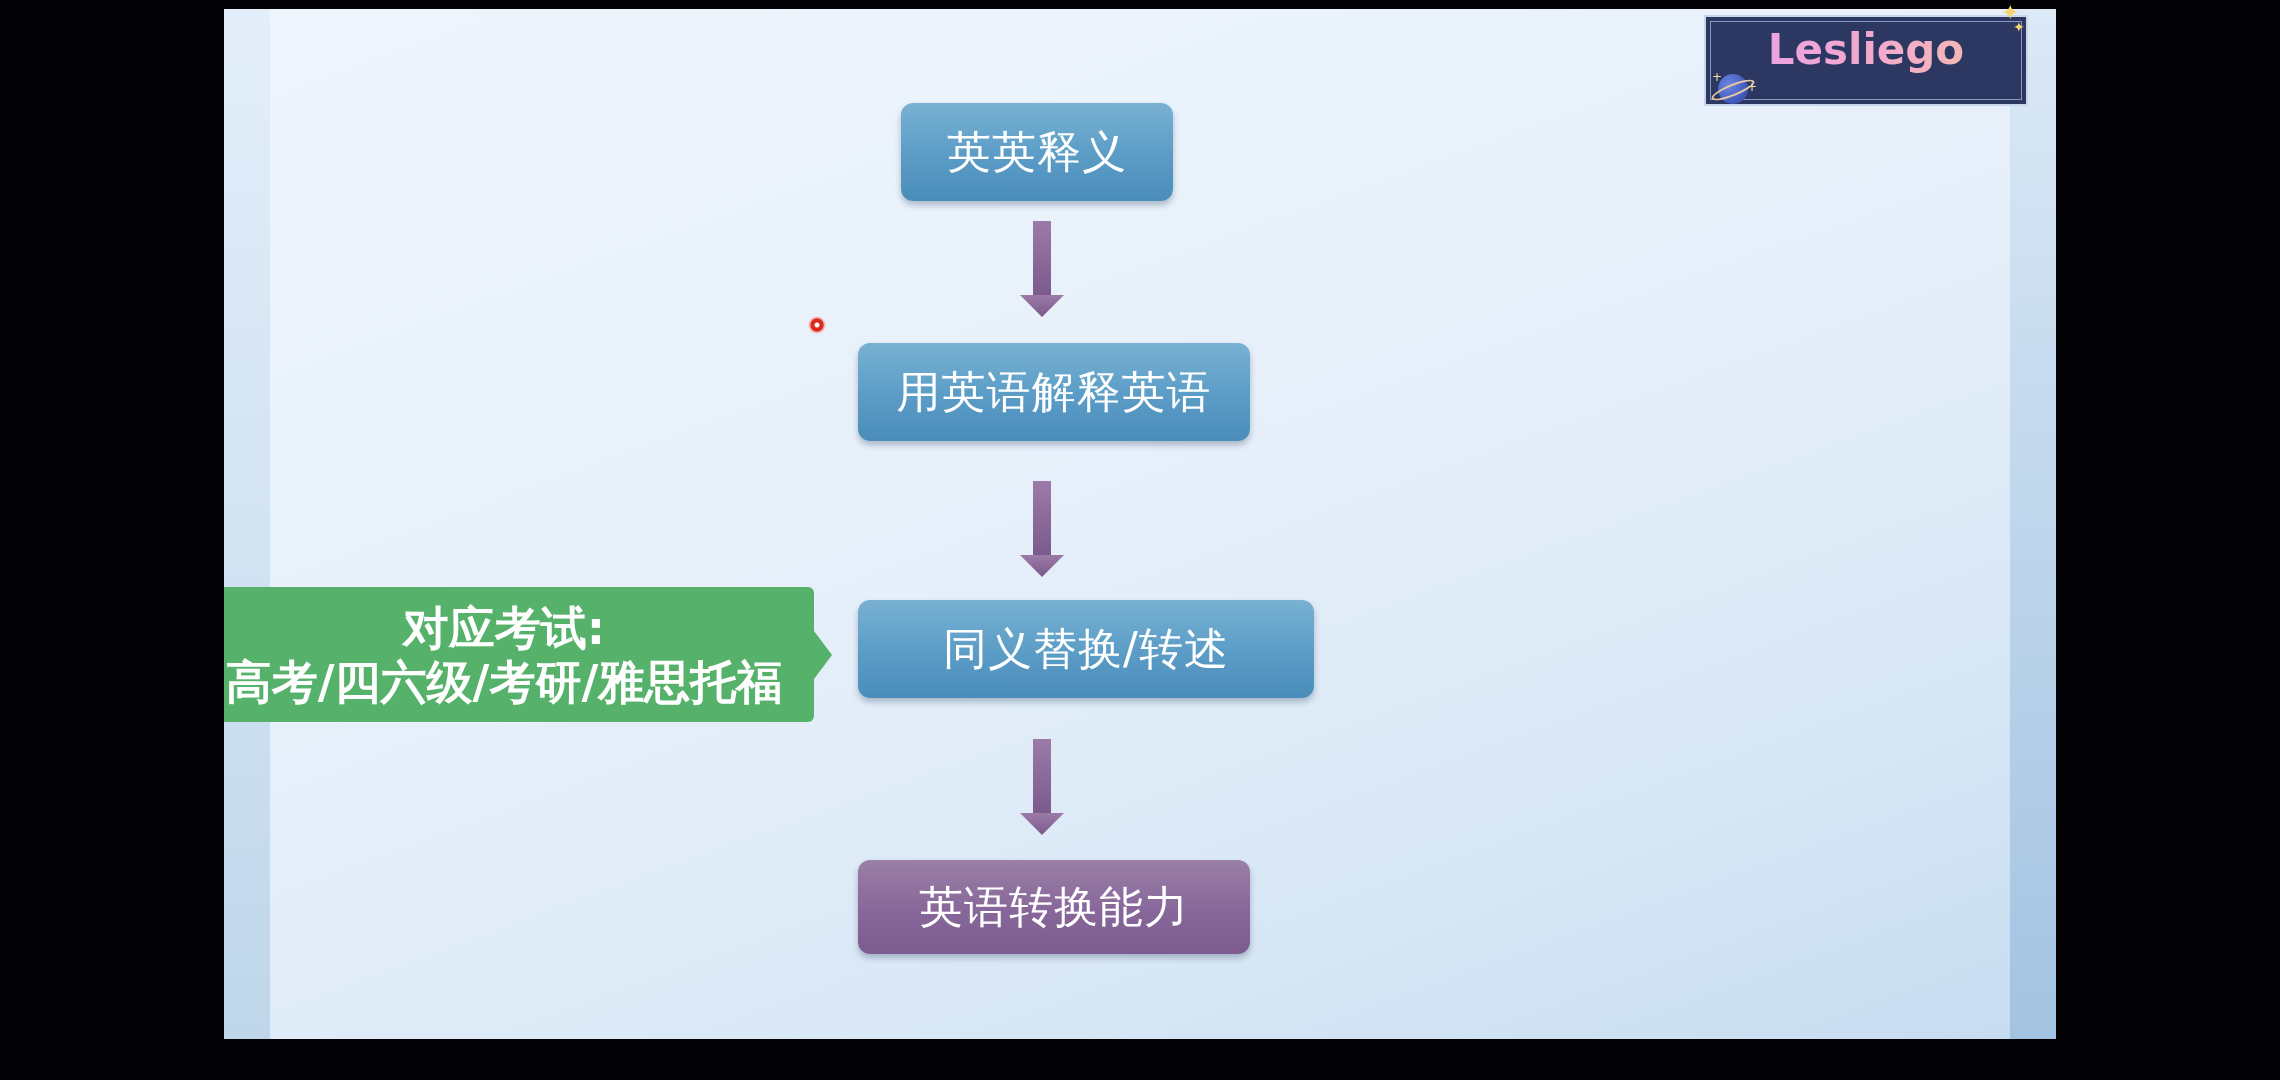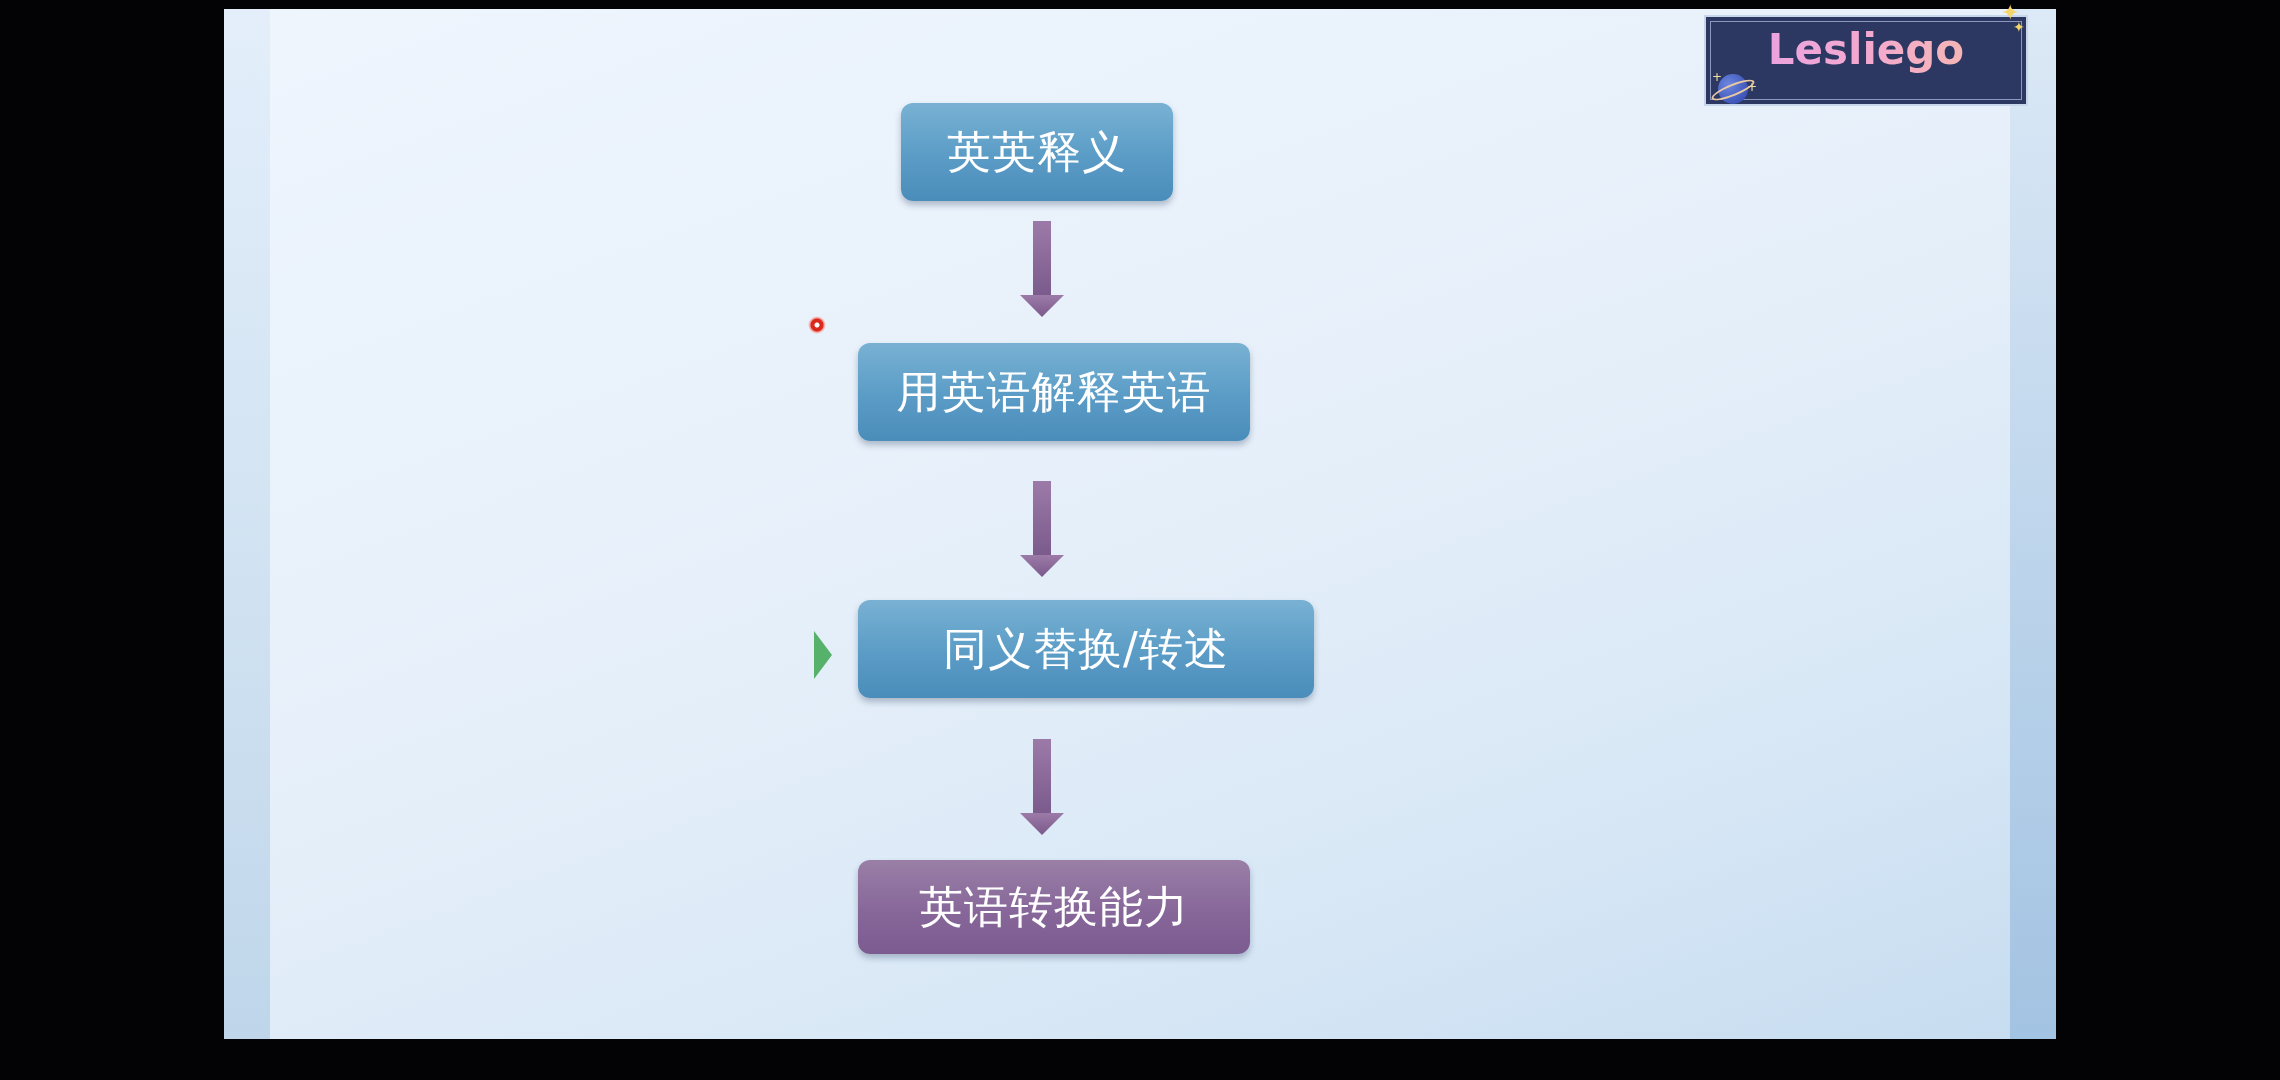--- a/index.html
+++ b/index.html
@@ -107,20 +107,24 @@
   </div>
   <svg class="arrow" style="left:794px; top:730px;" viewBox="0 0 48 100">
     <rect x="15" y="0" width="18" height="76" fill="url(#ag)"></rect>
     <polygon points="2,74 46,74 24,96" fill="url(#ag)"></polygon>
   </svg>
 
   <div class="box purple" style="left:634px; top:851px; width:392px; height:94px;">
     <span>英语转换能力</span>
   </div>
 
+  <div class="callout">
+    <span>对应考试:</span>
+    <span>高考/四六级/考研/雅思托福</span>
+  </div>
   <div class="callout-tip"></div>
 
   <div class="laser"></div>
 </div>
 
 <div class="logo" style="left:1704px; top:15px;">
   <div class="logo-inner"></div>
   <div class="logo-text">Lesliego</div>
 </div>
 <div class="sparkle" style="left:2001px; top:2px;">✦</div>

